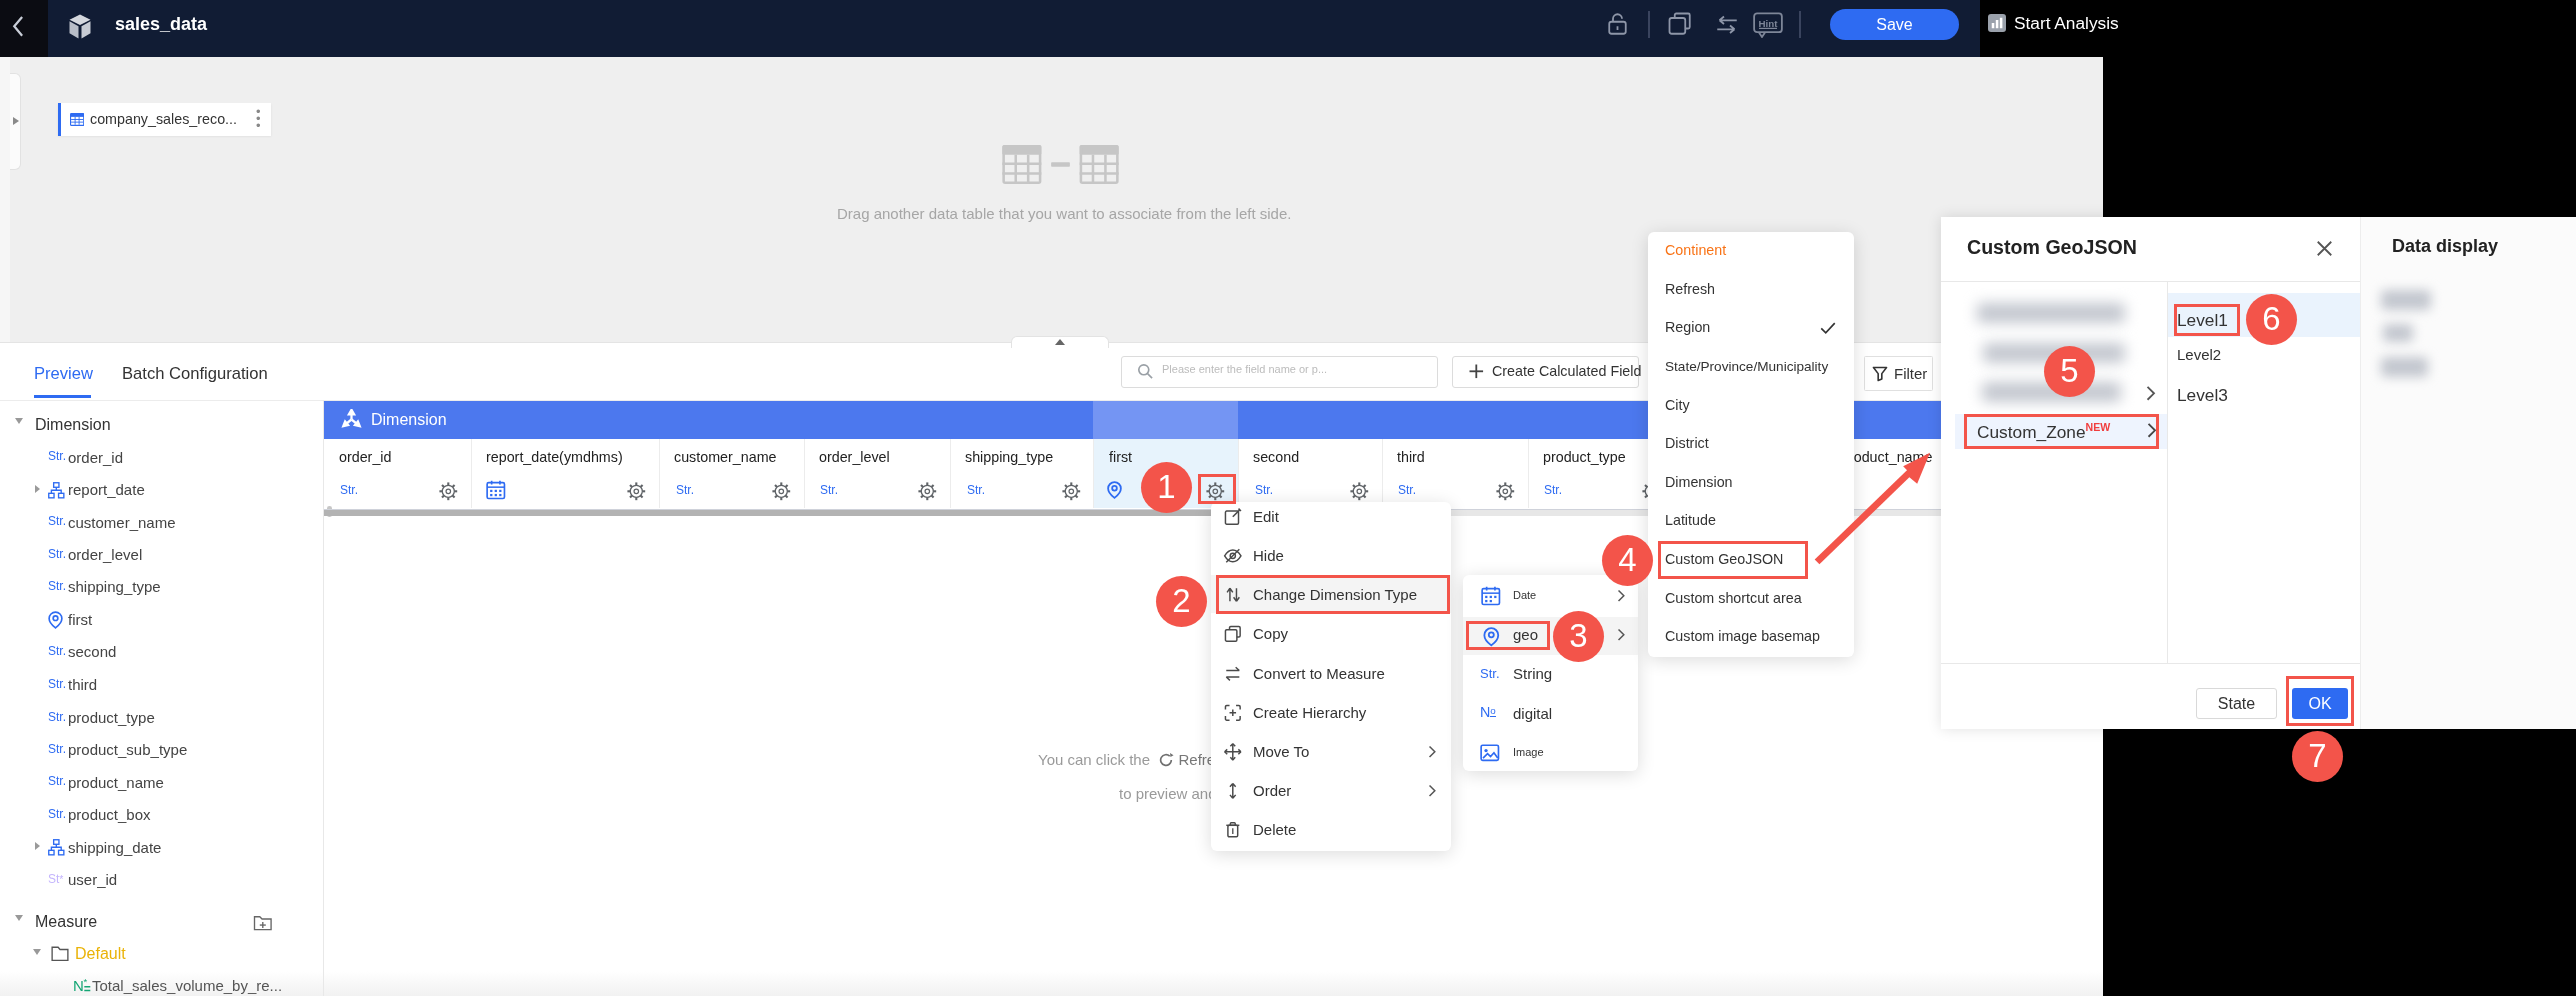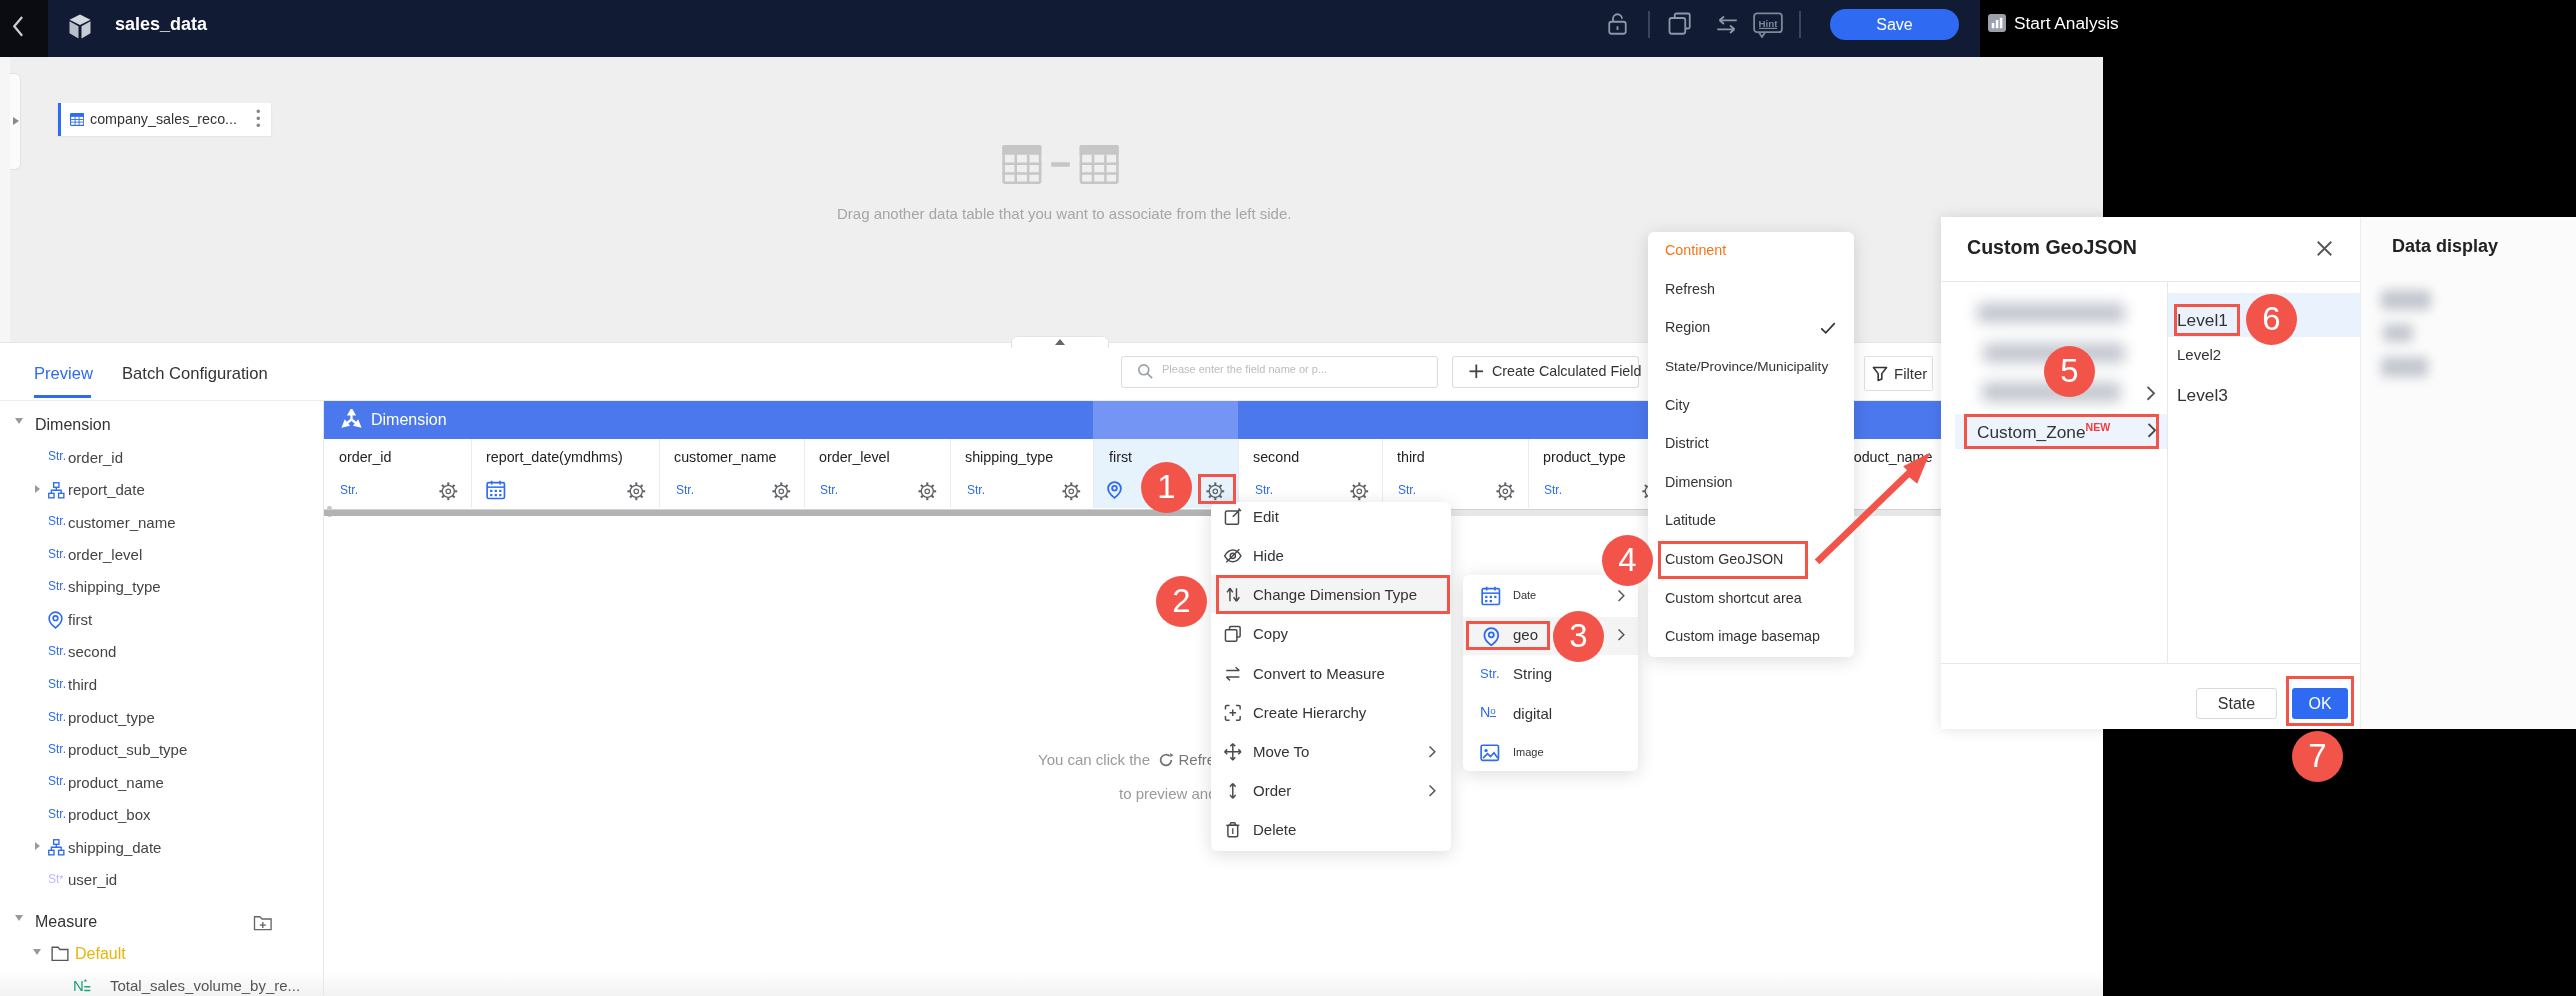--- a/index.html
+++ b/index.html
@@ -134,21 +134,21 @@
 <svg class="a" style="left:51px;top:945px" width="18" height="16.6" viewBox="0 0 24 22">
       <path d="M1.5 3 h8 l2.5 3 h10.5 v14.5 h-21 z" fill="none" stroke="#555" stroke-width="1.8"></path>
     </svg>
 <div class="a" style="left:75px;top:945px;font-size:16px;color:#eab308">Default</div>
 <svg class="a" style="left:73px;top:977px" width="19.6" height="18" viewBox="0 0 26 24">
       <text x="0" y="19" font-size="20" fill="#15a675" font-family="Liberation Sans">N</text>
       <text x="14" y="11" font-size="13" fill="#15a675" font-family="Liberation Sans">*</text>
       <line x1="15" y1="13" x2="23" y2="13" stroke="#15a675" stroke-width="2"></line>
       <line x1="15" y1="18" x2="23" y2="18" stroke="#15a675" stroke-width="2"></line>
     </svg>
-<div class="a" style="left:110px;top:977px;font-size:15px;color:#555">Total_sales_volume_by_re...</div>
+<div class="a" style="left:92px;top:977px;font-size:15px;color:#555">Total_sales_volume_by_re...</div>
 
 <div class="a" style="left:48px;top:449px;font-size:12px;color:#2e6bf2">Str.</div>
 <div class="a" style="left:68px;top:449px;font-size:15px;color:#444">order_id</div>
 <div class="a" style="left:35px;top:485px;width:0;height:0;border-left:5.3px solid #9a9a9a;border-top:4.1px solid transparent;border-bottom:4.1px solid transparent"></div>
 <svg class="a" style="left:48px;top:482px" width="16.6" height="16.6" viewBox="0 0 22 22">
       <rect x="7.5" y="1" width="7" height="6" fill="none" stroke="#2e6bf2" stroke-width="1.8"></rect>
       <rect x="1" y="15" width="7" height="6" fill="none" stroke="#2e6bf2" stroke-width="1.8"></rect>
       <rect x="14" y="15" width="7" height="6" fill="none" stroke="#2e6bf2" stroke-width="1.8"></rect>
       <path d="M11 7 v4 M4.5 15 v-4 h13 v4" fill="none" stroke="#2e6bf2" stroke-width="1.8"></path>
     </svg>

